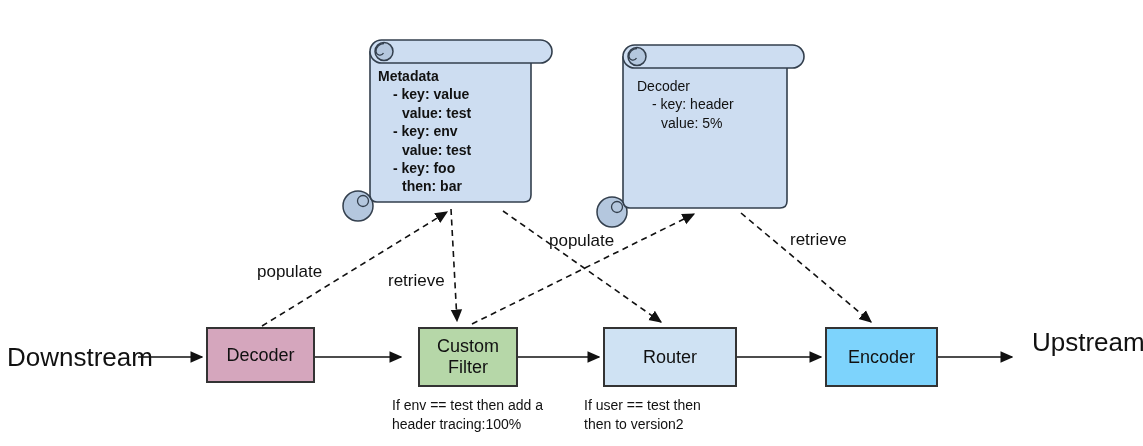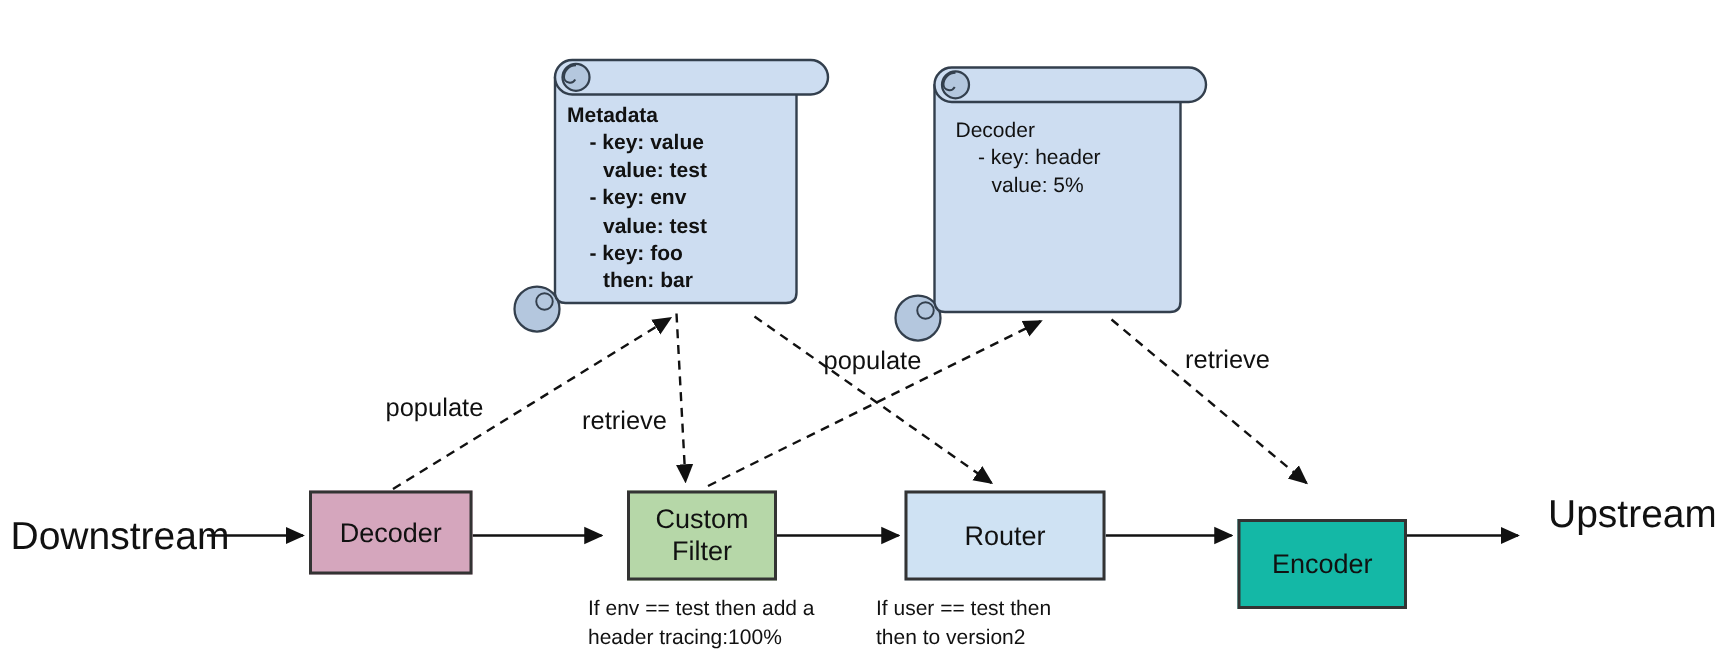--- a/index.html
+++ b/index.html
@@ -75,21 +75,21 @@
 
   <div class="node" style="left: 206px; top: 327px; width: 109px; height: 56px; background: rgb(213, 166, 189);">
     <span class="node-label">Decoder</span>
   </div>
   <div class="node" style="left: 418px; top: 327px; width: 100px; height: 60px; background: rgb(182, 215, 168);">
     <span class="node-label two-line">Custom Filter</span>
   </div>
   <div class="node" style="left: 603px; top: 327px; width: 134px; height: 60px; background: rgb(207, 226, 243); align-items: center;">
     <span class="node-label">Router</span>
   </div>
-  <div class="node" style="left: 825px; top: 327px; width: 113px; height: 60px; background: #14b8a6; margin-top: 19px;">
+  <div class="node" style="left: 825px; top: 327px; width: 113px; height: 60px; background: #7dd3fc;">
     <span class="node-label">Encoder</span>
   </div>
 
   <div class="caption" style="left:392px;top:396px;width:172px;">If env == test then add a header tracing:100%</div>
   <div class="caption" style="left:584px;top:396px;width:140px;">If user == test then then to version2</div>
 
   <div class="edge-label" style="left:257px;top:262px;">populate</div>
   <div class="edge-label" style="left:388px;top:271px;">retrieve</div>
   <div class="edge-label" style="left:549px;top:231px;">populate</div>
   <div class="edge-label" style="left:790px;top:230px;">retrieve</div>

